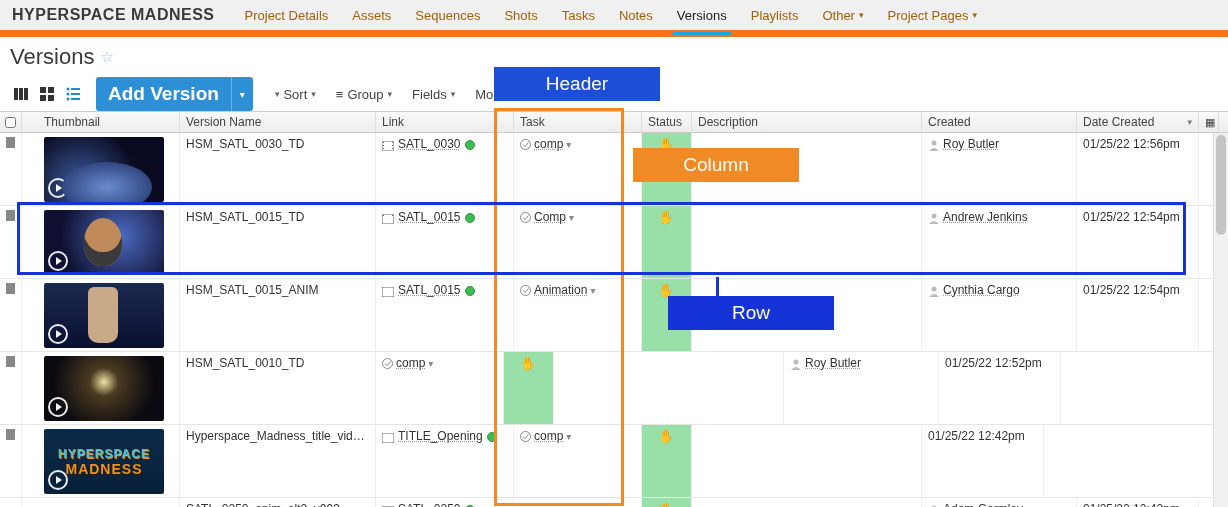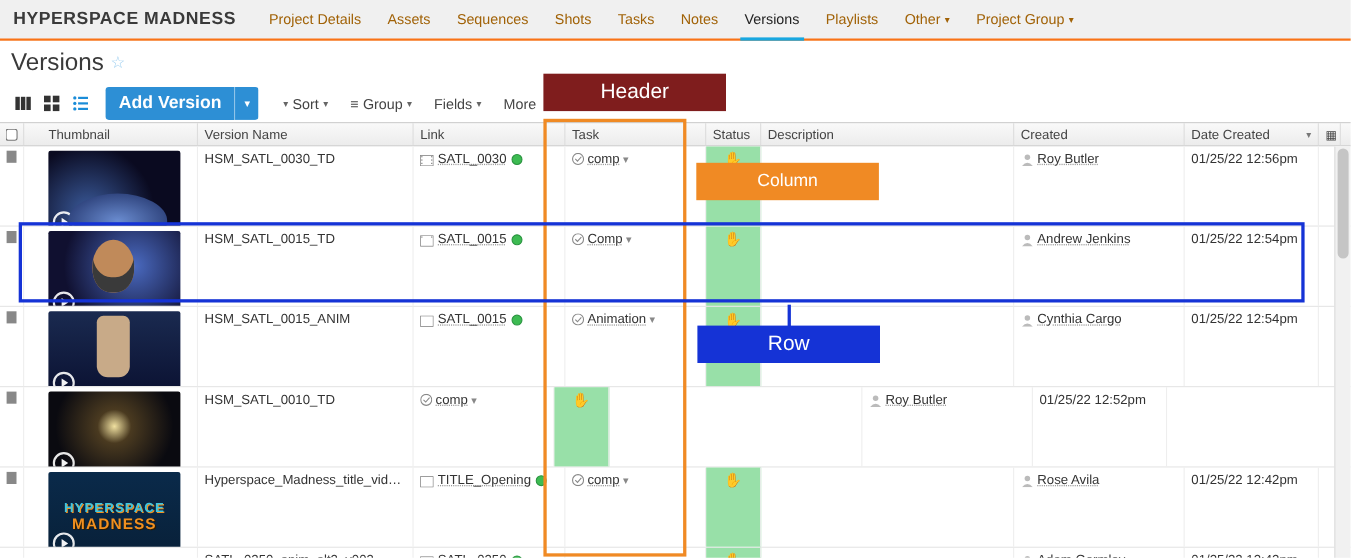--- a/index.html
+++ b/index.html
@@ -1,38 +1,38 @@
 <!DOCTYPE html>
 <html><head>
 <meta charset="utf-8">
 <style>
 * { box-sizing: border-box; margin: 0; padding: 0; }
 body { font-family: -apple-system, BlinkMacSystemFont, "Segoe UI", Arial, sans-serif; font-size: 13px; color: #333; background: #fff; width: 1228px; height: 507px; overflow: hidden; position: relative; }
 
 
-.topnav { height: 37px; background: #f0f0f0; border-bottom: 2px solid #f97316; display: flex; align-items: center; padding: 0 12px; }
+.topnav { height: 37px; background: #f0f0f0; border-bottom: 7px solid #f97316; display: flex; align-items: center; padding: 0 12px; }
 .project-name { font-weight: 700; font-size: 16px; letter-spacing: 0.5px; color: #3a3a3a; margin-right: 18px; }
 .nav-item { color: #a16207; font-size: 13px; padding: 0 12px; height: 37px; display: flex; align-items: center; cursor: pointer; position: relative; }
 .nav-item.active { color: #222; }
 .nav-item.active::after { content:''; position:absolute; bottom:-1px; left:8px; right:8px; height:3px; background:#18a7e0; }
 .nav-caret { margin-left:4px; font-size:9px; }
 
 
 .page-title-row { height: 40px; display:flex; align-items:center; padding: 0 10px; }
 .page-title { font-size: 22px; color:#3a3a3a; font-weight: 400; }
 .star-icon { color:#9ecff0; margin-left:6px; font-size:15px; }
 
 
 .toolbar { height: 34px; display:flex; align-items:center; padding: 0 8px; gap:4px; }
 .view-btns { display:flex; gap:0; margin-right:6px; }
 .view-btn { width:26px; height:26px; display:flex; align-items:center; justify-content:center; color:#333; cursor:pointer; border-radius:2px; }
 .view-btn.active { color:#1a8cd8; }
 .view-btn svg { width:16px; height:16px; }
 .add-btn-group { display:flex; margin-right:10px; }
-.add-btn { background:#2d8fd5; color:#fff; border:none; padding:6px 12px; font-size:16px; font-weight:600; border-radius:3px 0 0 3px; cursor:pointer; }
+.add-btn { background:#2d8fd5; color:#fff; border:none; padding:6px 12px; font-size:19px; font-weight:600; border-radius:3px 0 0 3px; cursor:pointer; }
 .add-btn-caret { background:#2d8fd5; color:#fff; border:none; border-left:1px solid rgba(255,255,255,0.3); padding:6px 8px; border-radius:0 3px 3px 0; cursor:pointer; font-size:10px; }
 .toolbar-item { color:#444; padding:4px 8px; cursor:pointer; display:flex; align-items:center; gap:4px; font-size:13px; }
 .toolbar-caret { font-size:9px; color:#666; }
 
 
 .grid-wrap { position:relative; }
 .grid-header { height:22px; background:linear-gradient(#f9f9f9,#ececec); border-top:1px solid #ccc; border-bottom:1px solid #ccc; display:flex; }
 .grid-header .cell { border-right:1px solid #ddd; padding:3px 6px; color:#444; font-size:12px; display:flex; align-items:center; overflow:hidden; white-space:nowrap; }
 .ck-col { width:22px; flex:0 0 22px; justify-content:center; }
 .thumb-col { width:142px; flex:0 0 142px;margin-left:16px; }
@@ -46,43 +46,43 @@
 .add-col-col { width:20px; flex:0 0 20px; }
 .hdr-caret { margin-left:auto; font-size:9px; color:#777; }
 .add-col-icon { font-size:11px; }
 
 .grid-body { position:relative; height:395px; overflow:hidden; }
 .row { display:flex; border-bottom:1px solid #e5e5e5; height:73px; }
 .row.last { height:16px; }
 .row .cell { border-right:1px solid #eee; padding:4px 6px; font-size:12px; overflow:hidden; }
 .row .ck-col { display:flex; align-items:flex-start; justify-content:center; padding-top:4px; }
 .ck-box { width:11px; height:11px; background:#888; }
-.thumb { width:120px; height:79px; border-radius:2px; position:relative; background:#222; overflow:hidden; }
+.thumb { width:120px; height:65px; border-radius:2px; position:relative; background:#222; overflow:hidden; }
 .play-badge { position:absolute; left:4px; bottom:4px; width:20px; height:20px; border-radius:50%; border:2px solid rgba(255,255,255,0.9); display:flex; align-items:center; justify-content:center; }
 .play-badge::after { content:''; width:0; height:0; border-left:6px solid rgba(255,255,255,0.95); border-top:4px solid transparent; border-bottom:4px solid transparent; margin-left:2px; }
 .link-text, .task-text, .artist-text { color:#333; text-decoration:underline dotted #999; cursor:pointer; }
 .film-icon { width:12px; height:10px; display:inline-block; margin-right:4px; vertical-align:middle; }
 .film-icon svg, .ck-icon svg, .person-icon svg { width:100%; height:100%; }
 .status-dot { width:10px; height:10px; border-radius:50%; background:#3dbb52; border:1px solid #2a9440; display:inline-block; vertical-align:middle; margin-left:4px; }
 .ck-icon { width:11px; height:11px; display:inline-block; margin-right:3px; vertical-align:middle; }
 .task-caret { color:#888; margin-left:3px; font-size:10px; }
 .status-col-body { background:#98e0a8; display:flex; justify-content:center; align-items:flex-start; padding-top:4px; }
 .hand-icon { font-size:13px; }
 .person-icon { width:12px; height:12px; display:inline-block; margin-right:3px; vertical-align:middle; color:#aaa; }
 .date-text { color:#333;margin-top:16px; }
 .vscroll { position:absolute; right:0; top:0; bottom:0; width:15px; background:#f1f1f1; border-left:1px solid #ddd; }
 .vscroll-thumb { position:absolute; left:2px; right:2px; top:2px; height:100px; background:#c5c5c5; border-radius:6px; }
 
 
 .anno-header-box { position:absolute; left:494px; top:108px; width:130px; height:398px; border:3px solid #f08a24; pointer-events:none; }
-.anno-header-label { position:absolute; left:494px; top:67px; width:166px; height:34px; background:#7f1d1d; color:#fff; display:flex; align-items:center; justify-content:center; font-size:19px; pointer-events:none; }
+.anno-header-label { position:absolute; left:494px; top:67px; width:166px; height:34px; background:#1d4ed8; color:#fff; display:flex; align-items:center; justify-content:center; font-size:19px; pointer-events:none; }
 .anno-row-box { position:absolute; left:17px; top:202px; width:1169px; height:73px; border:3px solid #1533d6; pointer-events:none; }
-.anno-row-label { position:absolute; left:634px; top:296px; width:166px; height:34px; background:#1533d6; color:#fff; display:flex; align-items:center; justify-content:center; font-size:19px; pointer-events:none; }
+.anno-row-label { position:absolute; left:668px; top:296px; width:166px; height:34px; background:#1533d6; color:#fff; display:flex; align-items:center; justify-content:center; font-size:19px; pointer-events:none; }
 .anno-row-line { position:absolute; left:716px; top:277px; width:3px; height:20px; background:#1533d6; pointer-events:none; }
-.anno-col-label { position:absolute; left:633px; top:148px; width:166px; height:34px; background:#f08a24; color:#fff; display:flex; align-items:center; justify-content:center; font-size:16px; pointer-events:none; }
+.anno-col-label { position:absolute; left:633px; top:148px; width:166px; height:34px; background:#f08a24; color:#fff; display:flex; align-items:center; justify-content:center; font-size:19px; pointer-events:none; }
 
 
 .t0 { background: radial-gradient(circle at 30% 70%, #3a5a9a 0%, #0a0a20 60%); }
 .t0::after{content:''; position:absolute; left:18px; bottom:-10px; width:90px; height:50px; border-radius:50%; background:radial-gradient(#6a8cd0,#1a2a60); }
 .t1 { background: radial-gradient(circle at 65% 40%, #4a6ac0 0%, #101030 70%); }
 .t1::after{content:''; position:absolute; left:40px; top:8px; width:38px; height:48px; border-radius:50% 50% 45% 45%; background:#c08a5a; box-shadow: inset 0 -14px 0 #3a3a3a; }
 .t2 { background: linear-gradient(#1a2a50,#0a1030); }
 .t2::after{content:''; position:absolute; left:44px; top:4px; width:30px; height:56px; background:#c8aa88; border-radius:6px 6px 10px 10px; }
 .t3 { background: radial-gradient(circle at 50% 40%, #f0e0a0 0%, #4a3a20 20%, #0a0a10 70%); }
 .t4 { background: linear-gradient(#0a2a4a,#082038); display:flex; align-items:center; justify-content:center; }
@@ -100,21 +100,21 @@
   <div class="nav-item">Shots</div>
   <div class="nav-item">Tasks</div>
   <div class="nav-item">Notes</div>
   <div class="nav-item active">Versions</div>
   <div class="nav-item">Playlists</div>
   <div class="nav-item">
       <span>Other</span>
       <span class="nav-caret">▾</span>
     </div>
   <div class="nav-item">
-      <span>Project Group</span>
+      <span>Project Pages</span>
       <span class="nav-caret">▾</span>
     </div>
 </div>
 
 <div class="page-title-row">
   <span class="page-title">Versions</span>
   <span class="star-icon">☆</span>
 </div>
 
 <div class="toolbar">
@@ -326,24 +326,20 @@
               <rect x="0" y="0" width="12" height="10" fill="none" stroke="#666"></rect>
             </svg></span><span class="link-text">TITLE_Opening</span><span class="status-dot"></span></div>
       <div class="cell task-col"><span class="ck-icon"><svg viewBox="0 0 11 11">
               <circle cx="5.5" cy="5.5" r="5" fill="none" stroke="#888"></circle>
               <path d="M3 5.5 L5 7.5 L8.5 3.5" fill="none" stroke="#888"></path>
             </svg></span><span class="task-text">comp</span><span class="task-caret">▾</span></div>
       <div class="cell status-col status-col-body">
           <span class="hand-icon">✋</span>
         </div>
       <div class="cell desc-col"></div>
-      <div class="cell artist-col"><span class="person-icon"><svg viewBox="0 0 12 12">
-              <circle cx="6" cy="4" r="2.5" fill="#bbb"></circle>
-              <path d="M1 12 Q6 6 11 12" fill="#bbb"></path>
-            </svg></span><span class="artist-text">Rose Avila</span></div>
       <div class="cell date-col"><span class="date-text">01/25/22 12:42pm</span></div>
     </div>
 
     <div class="row last">
       <div class="cell ck-col"></div>
       <div class="cell thumb-col"></div>
       <div class="cell name-col">SATL_0250_anim_alt2_v003</div>
       <div class="cell link-col"><span class="film-icon"><svg viewBox="0 0 12 10">
               <rect x="0" y="0" width="12" height="10" fill="none" stroke="#666"></rect>
             </svg></span><span class="link-text">SATL_0250</span><span class="status-dot"></span></div>

